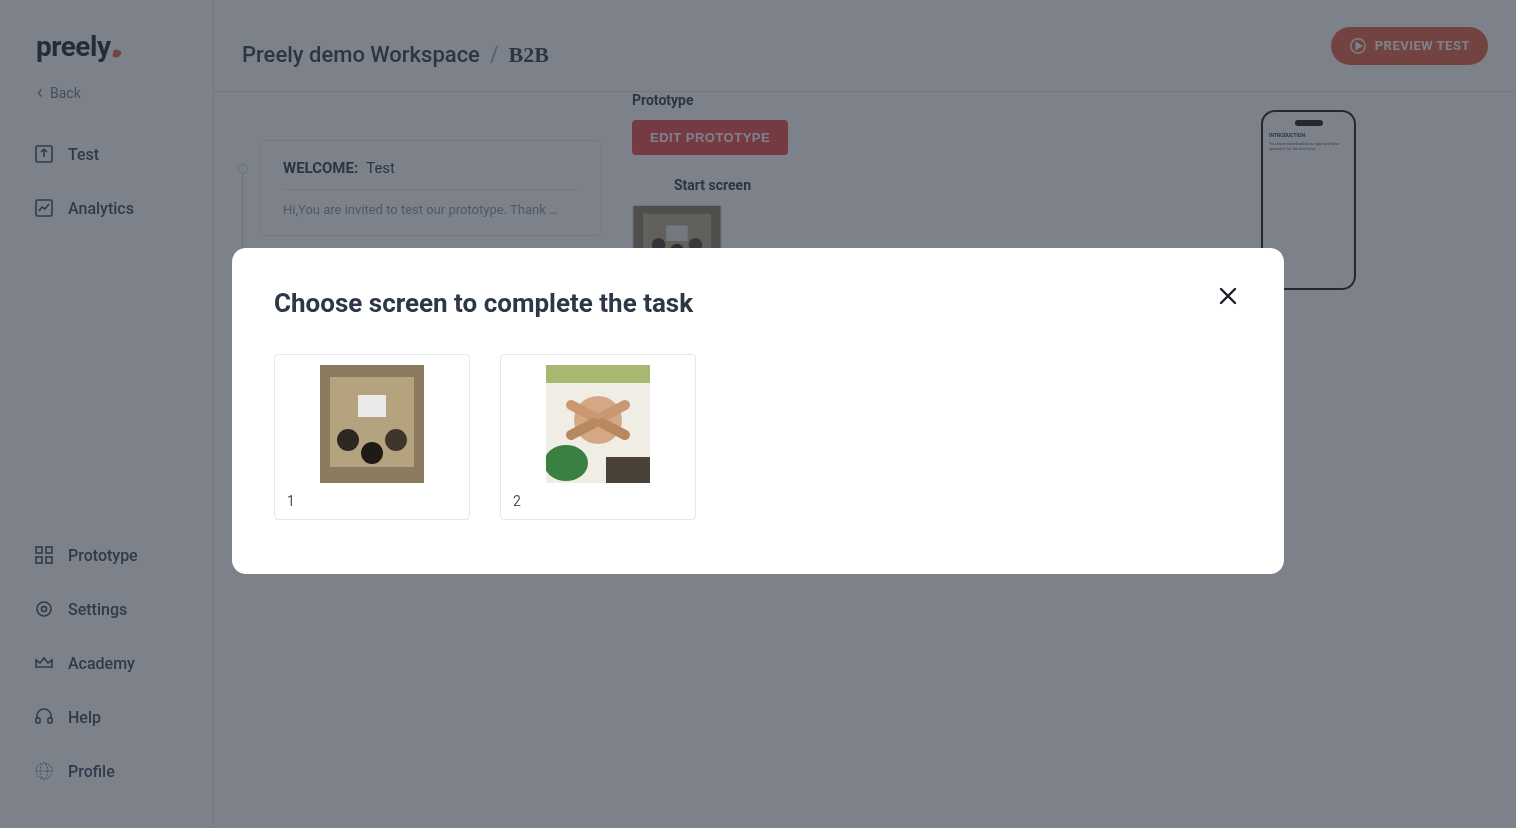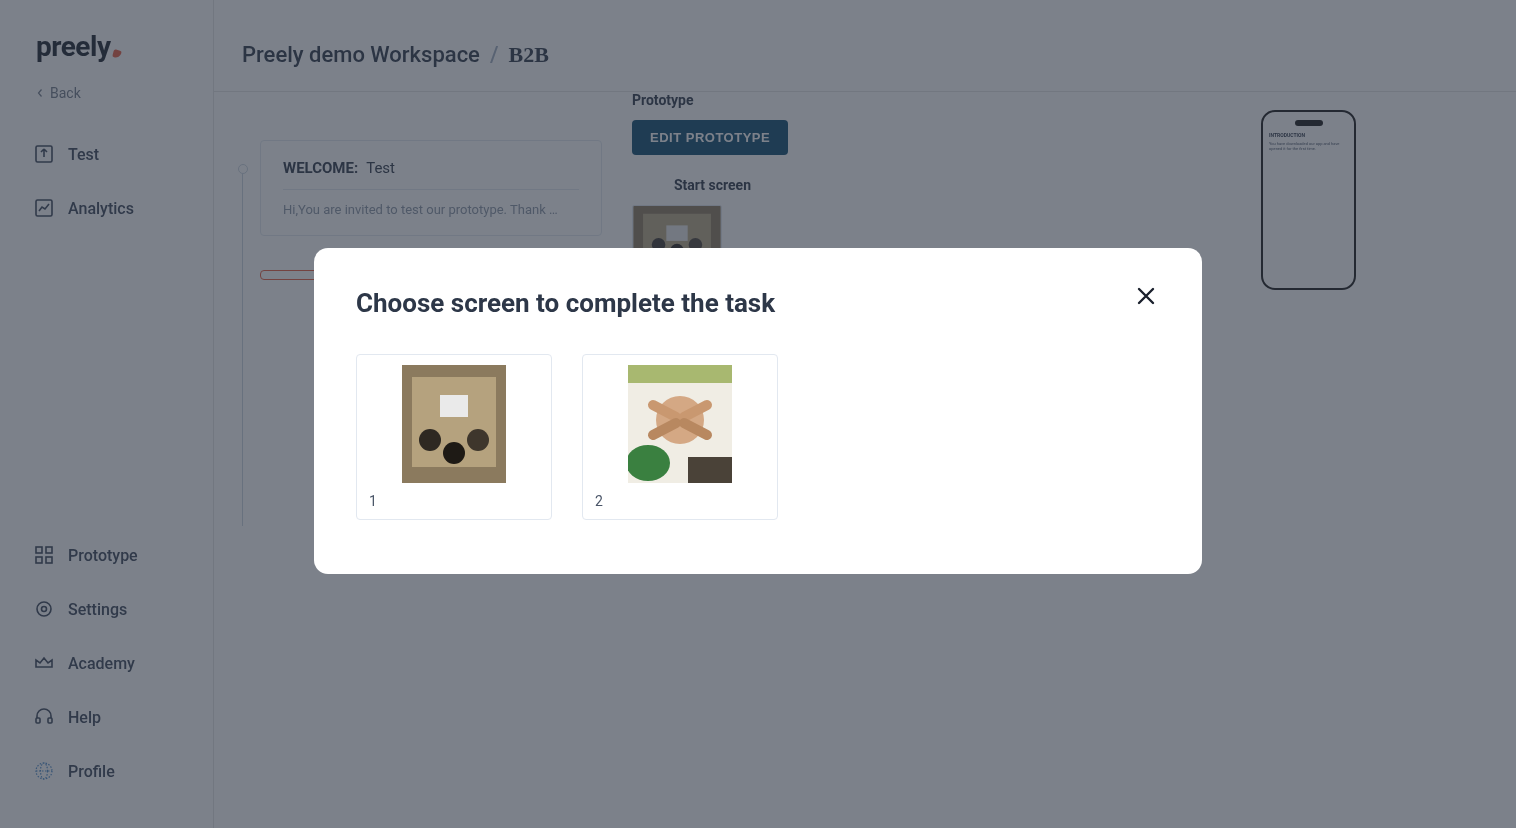--- a/index.html
+++ b/index.html
@@ -213,21 +213,21 @@
       width: 400px;
       padding-top: 0;
     }
     .proto-label {
       font-size: 14px;
       font-weight: 700;
       color: #2d3748;
       margin-bottom: 12px;
     }
     .dark-btn {
-      background: #0c4a6e;
+      background: #ef4444;
       color: #fff;
       border: none;
       padding: 10px 18px;
       border-radius: 4px;
       font-size: 13px;
       font-weight: 700;
       letter-spacing: 0.5px;
       cursor: pointer;
     }
     .section-label {
@@ -309,21 +309,21 @@
     .overlay {
       position: absolute;
       inset: 0;
       background: rgba(43, 52, 66, 0.62);
       display: flex;
       align-items: flex-start;
       justify-content: center;
       padding-top: 248px;
     }
     .modal {
-      width: 888px;
+      width: 1052px;
       background: #fff;
       border-radius: 14px;
       padding: 40px 42px 54px 42px;
       position: relative;
     }
     .modal-title {
       font-size: 26px;
       font-weight: 700;
       color: #2d3748;
       margin-bottom: 36px;
@@ -458,20 +458,27 @@
     </div>
   </div>
 </div>
 
 <div class="main">
   <div class="topbar">
     <div class="breadcrumb">
       <span>Preely demo Workspace</span>
       <span class="sep">/</span>
       <span class="current">B2B</span>
+    </div>
+    <div class="preview-btn">
+      <svg viewBox="0 0 20 20" fill="none" stroke="currentColor" stroke-width="1.6">
+        <circle cx="10" cy="10" r="8"></circle>
+          <path d="M8 6.5 L14 10 L8 13.5 Z" fill="currentColor"></path>
+      </svg>
+      <span>PREVIEW TEST</span>
     </div>
   </div>
 
   <div class="content">
     <div class="flow-col">
       <div class="flow-line"></div>
       <div class="flow-dot"></div>
       <div class="welcome-card">
         <div class="title-row">
           <span class="label">WELCOME:</span>

